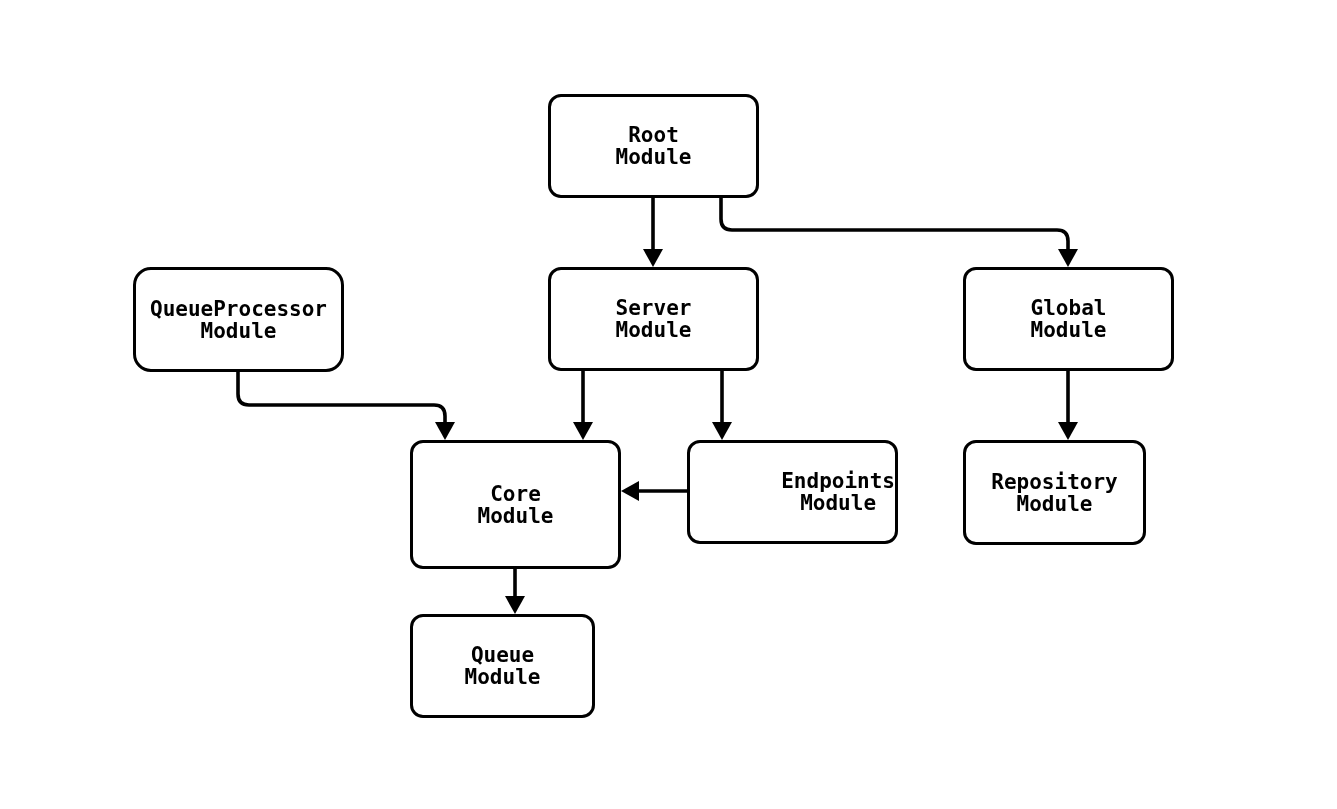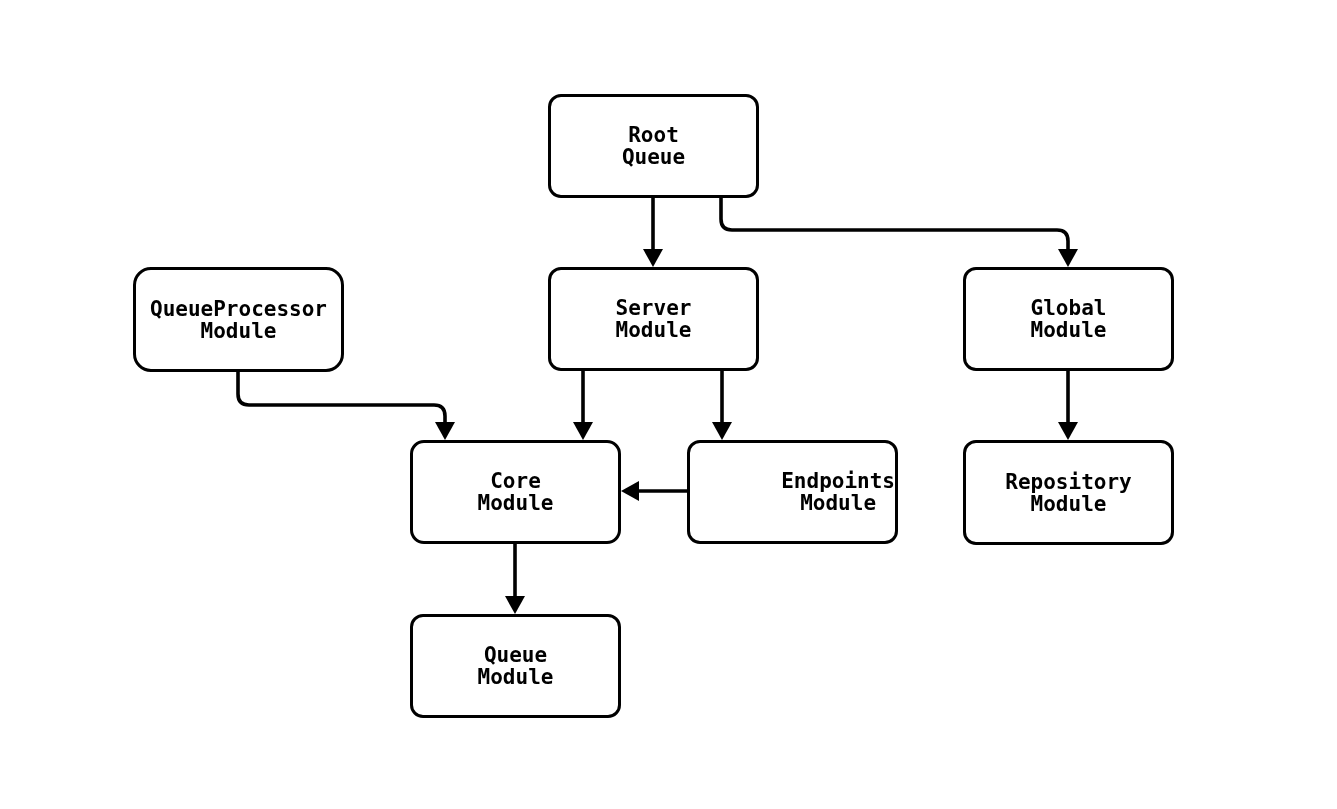--- a/index.html
+++ b/index.html
@@ -90,51 +90,51 @@
     </g>
 
     <g>
       <path d="M 515,544 L 515,599" fill="none" stroke="#000" stroke-width="3.6"></path>
       <polygon points="515,614 505,596 525,596" fill="#000"></polygon>
     </g>
   </svg>
 
   <div class="node" style="left:548px; top:94px; width:211px; height:104px;">
     <span class="node-label">Root
-Queue</span>
+Module</span>
   </div>
 
   <div class="node" style="left:133px; top:267px; width:211px; height:105px;border-radius:18px;">
     <span class="node-label">QueueProcessor
 Module</span>
   </div>
 
   <div class="node" style="left:548px; top:267px; width:211px; height:104px;">
     <span class="node-label">Server
 Module</span>
   </div>
 
   <div class="node" style="left:963px; top:267px; width:211px; height:104px;">
     <span class="node-label">Global
 Module</span>
   </div>
 
-  <div class="node" style="left:410px; top:440px; width:211px; height:104px;border-radius:14px;">
+  <div class="node" style="left:410px; top:440px; width:211px; height:129px;">
     <span class="node-label">Core
 Module</span>
   </div>
 
   <div class="node" style="left:687px; top:440px; width:211px; height:104px;justify-content:flex-end;">
     <span class="node-label">Endpoints
 Module</span>
   </div>
 
-  <div class="node" style="left:963px; top:440px; width:211px; height:105px;">
+  <div class="node" style="left:963px; top:440px; width:183px; height:105px;">
     <span class="node-label">Repository
 Module</span>
   </div>
 
-  <div class="node" style="left:410px; top:614px; width:211px; height:104px;">
+  <div class="node" style="left:410px; top:614px; width:185px; height:104px;">
     <span class="node-label">Queue
 Module</span>
   </div>
 
 </div>
 
 </body></html>

